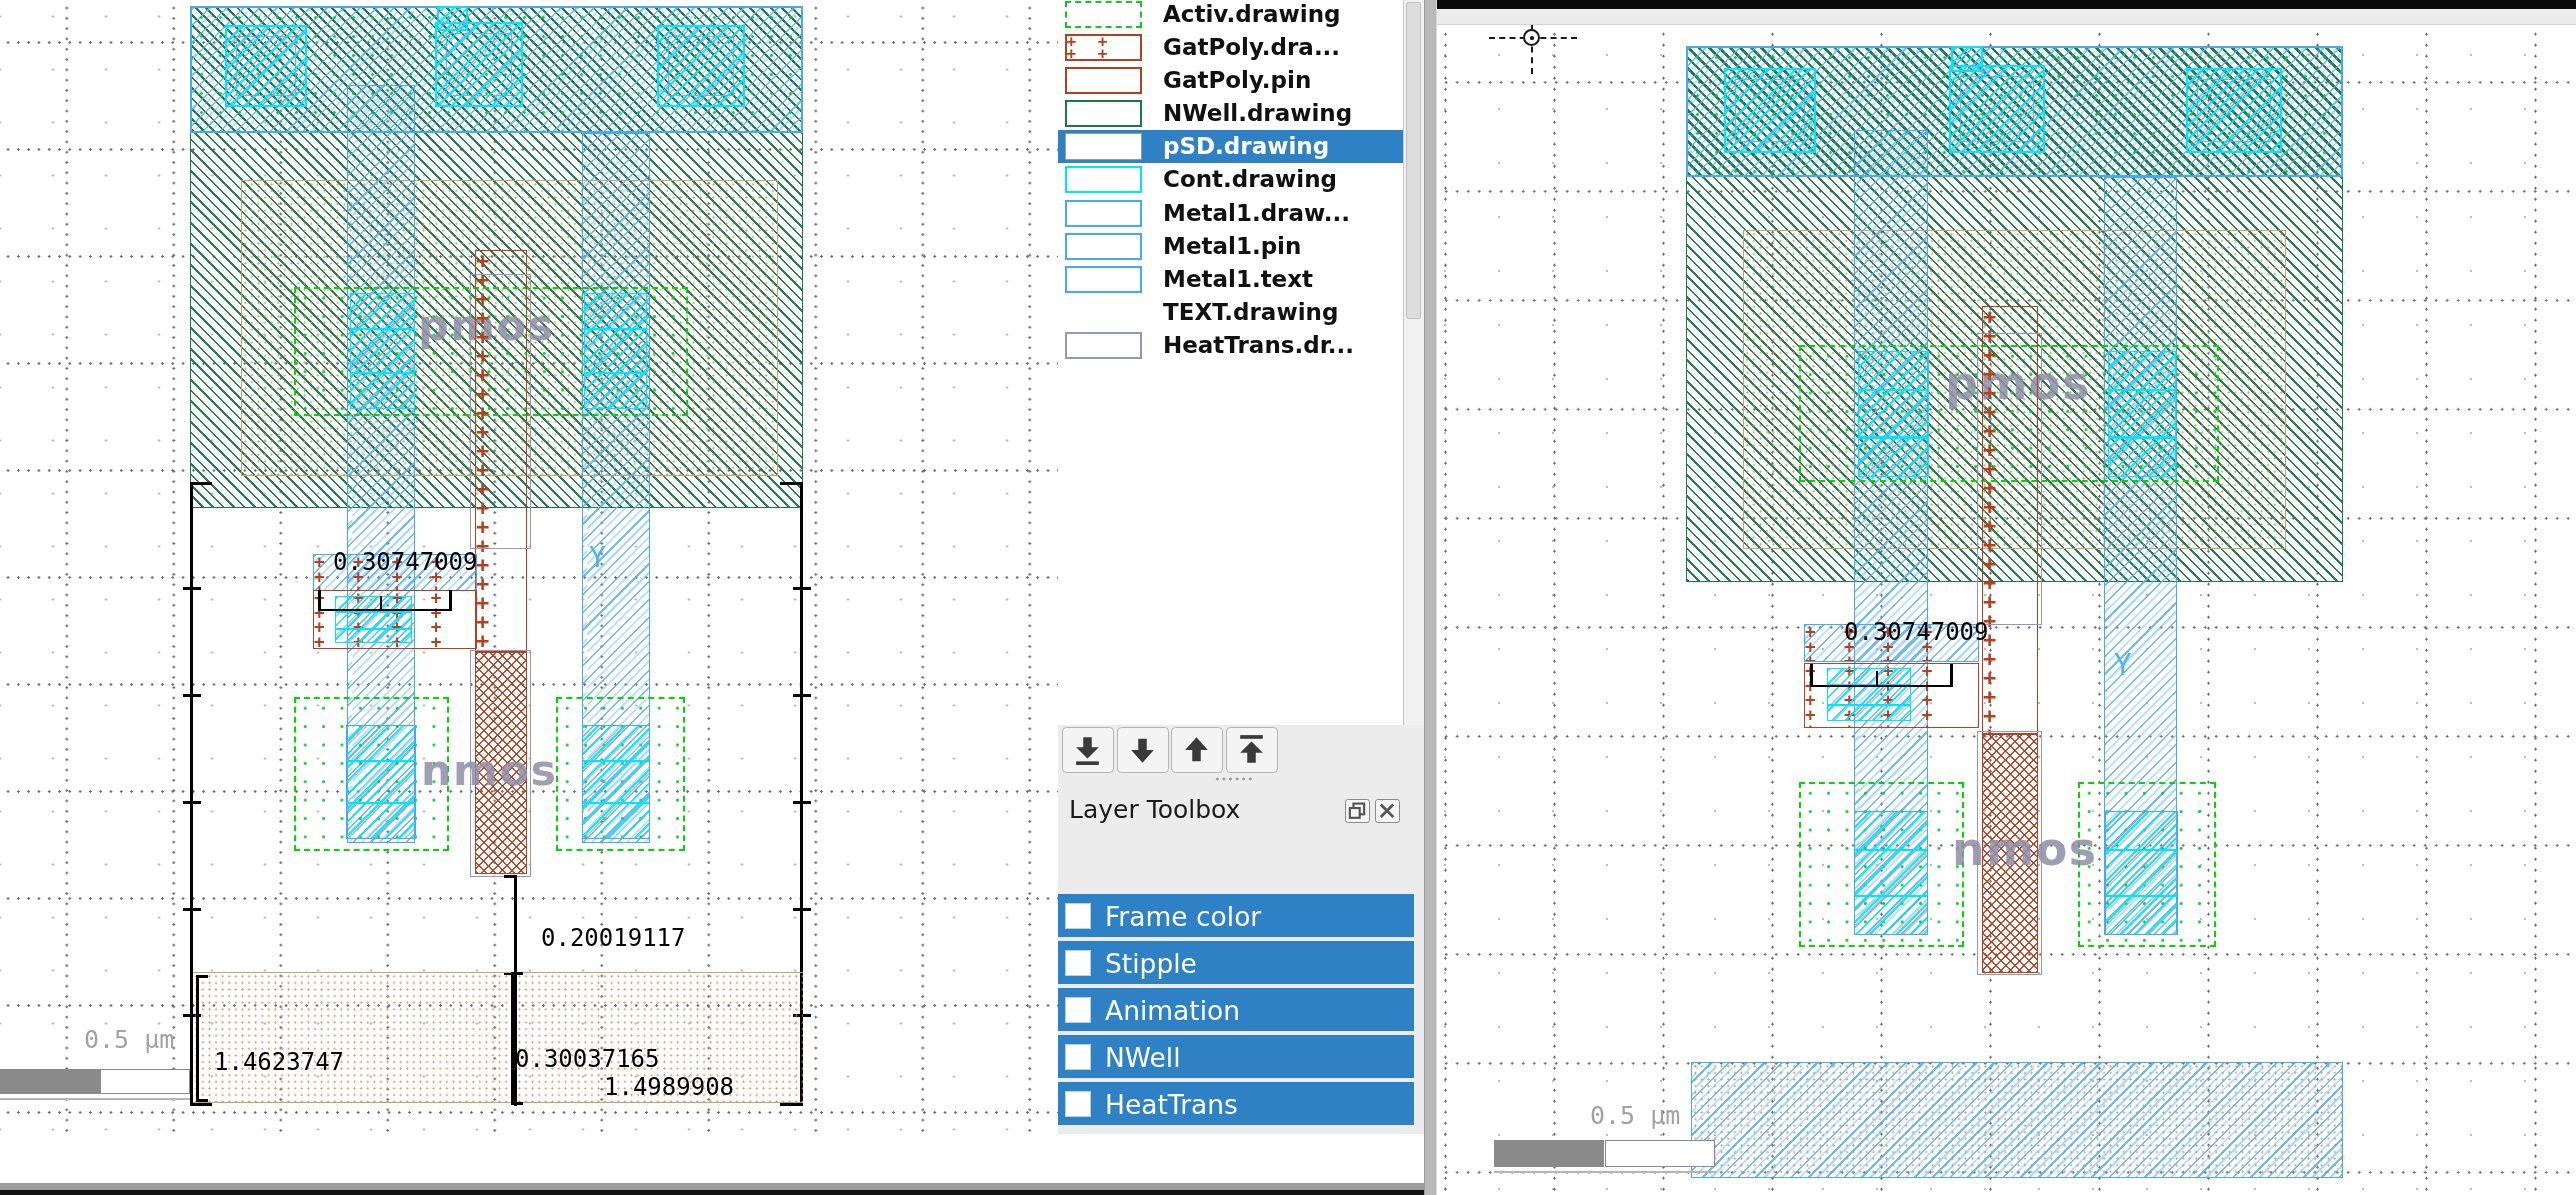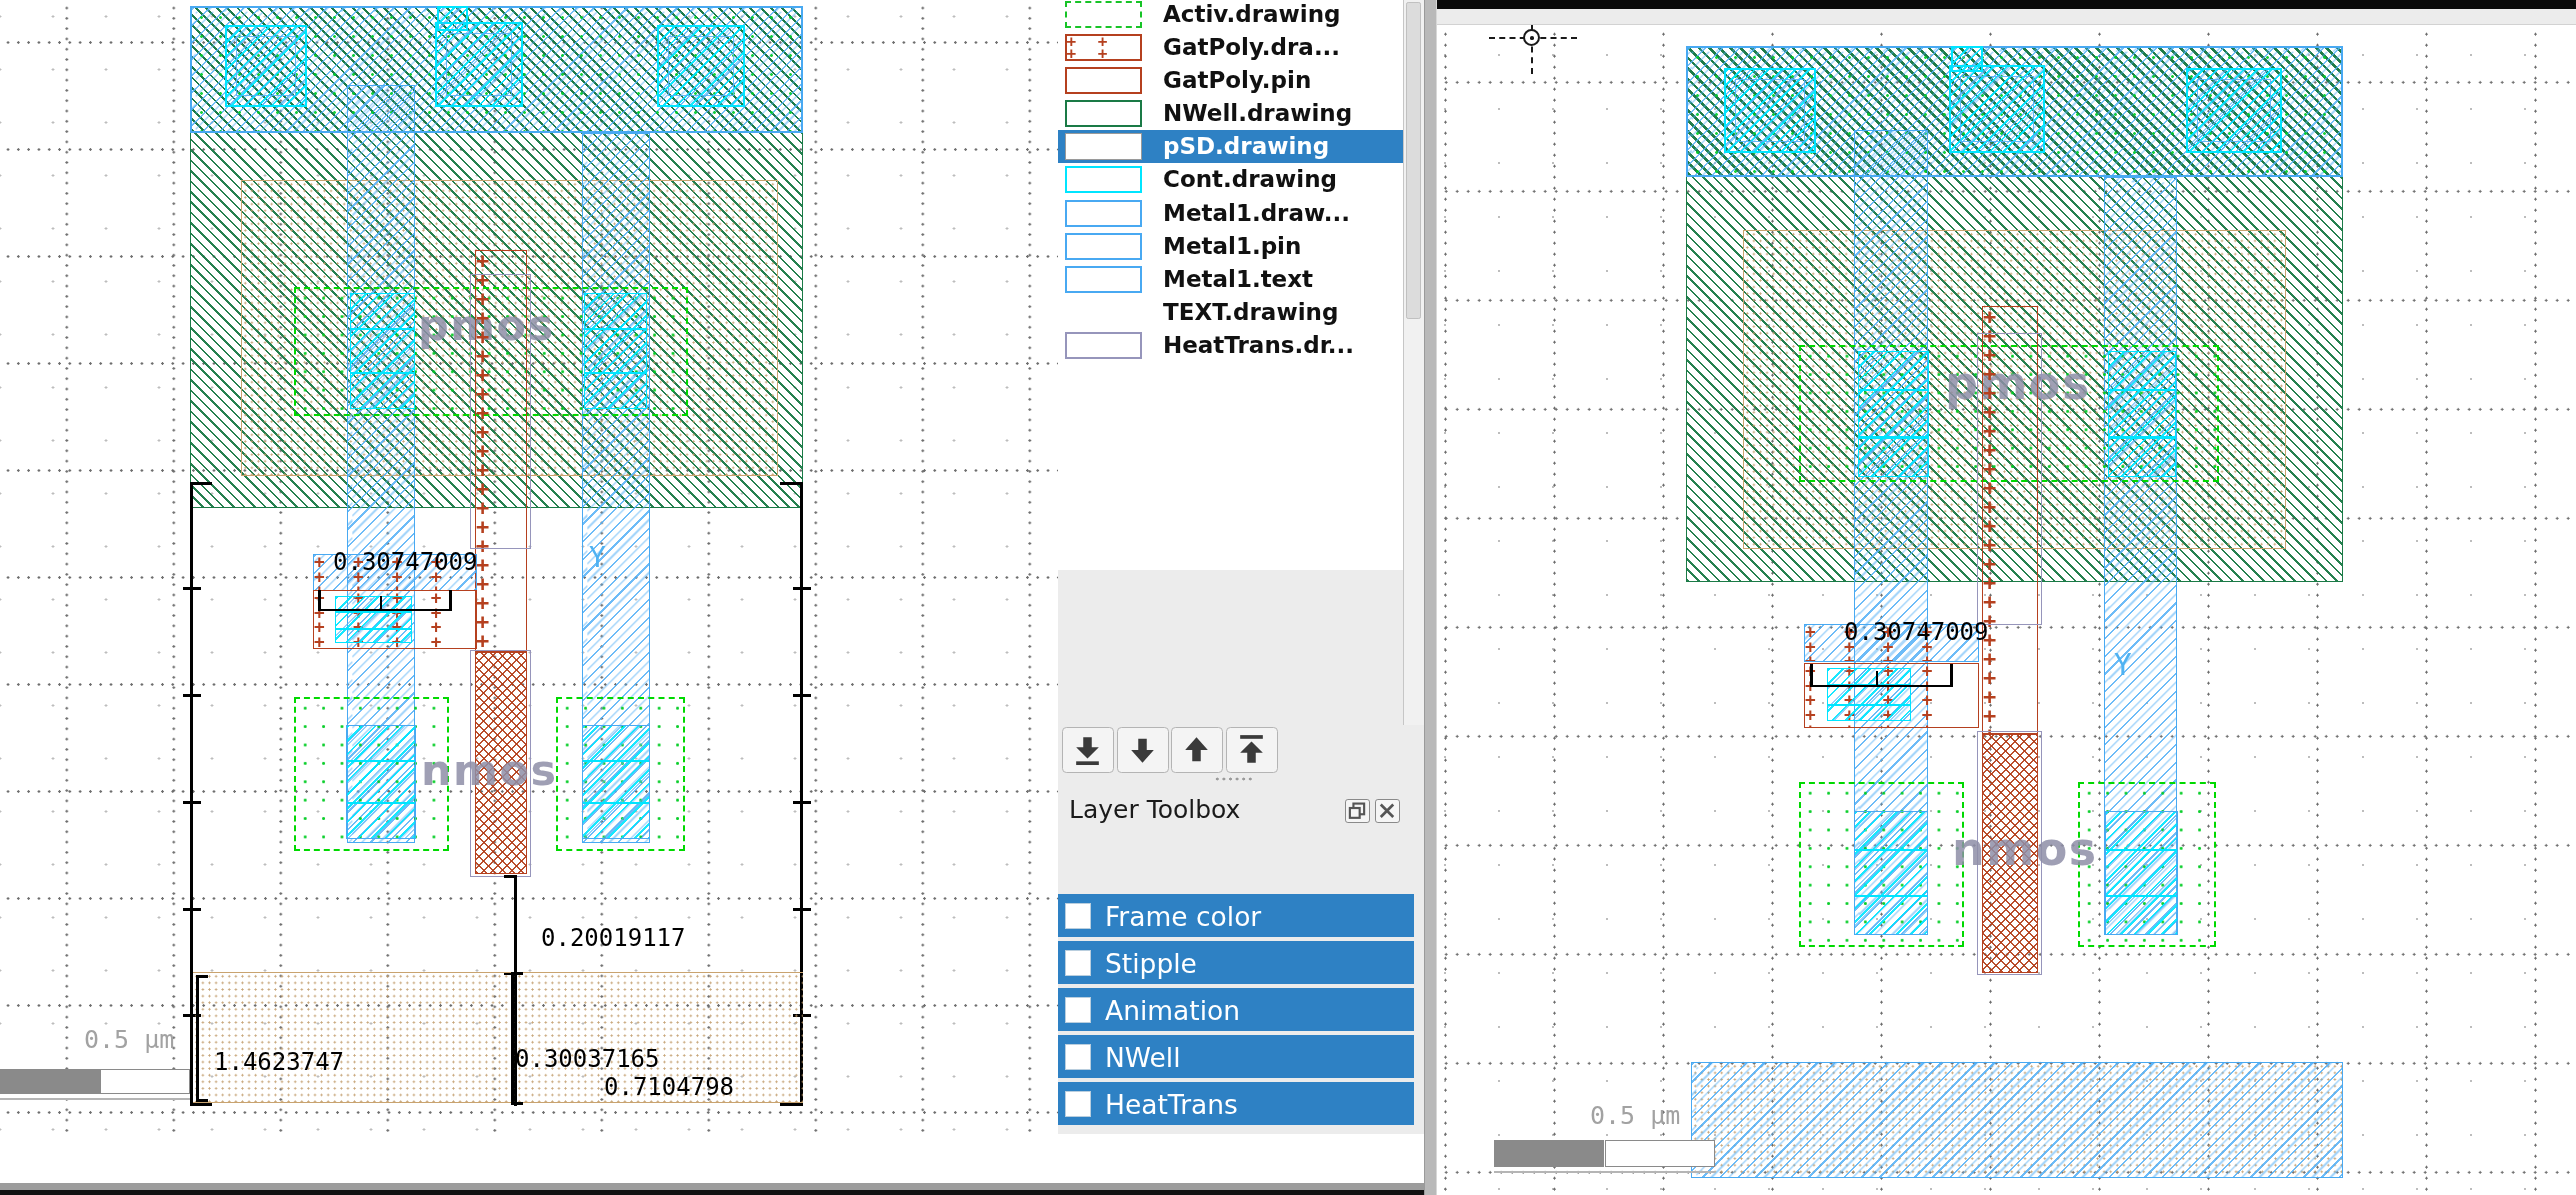--- a/index.html
+++ b/index.html
@@ -75,21 +75,21 @@
   .dashed-activ { border:2.2px dashed #00d900; }
 
   .lay-label { color:#8f8fa8; font-weight:bold; letter-spacing:1.5px;
                font-family:"DejaVu Sans", sans-serif; opacity:.85; }
   .meas { color:#000; font-family:"DejaVu Sans Mono", monospace; font-size:24px; white-space:pre; }
   .scale-text { color:#a2a2a2; font-family:"DejaVu Sans Mono", monospace; font-size:25px; }
   .blk { background:#000; }
 
   
   #layer-panel { left:1058px; top:0; width:366px; height:1134px; background:#ececec; }
-  #layer-list { left:0; top:0; width:345px; height:570px; background:#fff; }
+  #layer-list { left:0; top:0; width:345px; height:725px; background:#fff; }
   .lrow { position:absolute; left:0; width:345px; height:33px; }
   .lrow.selected { background:#2e81c4; }
   .lrow .sw { position:absolute; left:6.6px; top:2.9px; width:77px; height:27px; background:#fff; }
   .lrow .lname { position:absolute; left:105px; top:2.9px; font:bold 23px "DejaVu Sans", sans-serif;
                  color:#111; white-space:nowrap; }
   .lrow.selected .lname { color:#fff; }
   .sw-activ { border:2.2px dashed #17c427; background-image:
       radial-gradient(circle, rgba(0,200,30,.95) 1.2px, transparent 1.4px); background-size:8px 8px; }
   .sw-gpoly { border:2.2px solid #b5401f; }
   .sw-gpin  { border:2.2px solid #b5401f; }
@@ -226,21 +226,21 @@
       <div class="abs tan-dots" style="left:193px; top:972px; width:610px; height:131px;
                   border-top:1.8px solid #c9a36f; border-bottom:1.8px solid #c9a36f;"></div>
       <div class="abs rline" style="left:196px; top:975px; width:2.6px; height:127px;"></div>
       <div class="abs rline" style="left:196px; top:975px; width:11.8px; height:2.6px;"></div>
       <div class="abs rline" style="left:196px; top:1099px; width:11.8px; height:2.6px;"></div>
       <div class="abs meas" style="left:214px; top:1048px;">1.4623747</div>
       <div class="abs rline" style="left:511px; top:972px; width:2.6px; height:133px;"></div>
       <div class="abs rline" style="left:511px; top:972px; width:11.8px; height:2.6px;"></div>
       <div class="abs rline" style="left:511px; top:1102px; width:11.8px; height:2.6px;"></div>
       <div class="abs meas" style="left:515px; top:1045px;">0.30037165</div>
-      <div class="abs meas" style="left:604px; top:1073px;">0.7104798</div>
+      <div class="abs meas" style="left:604px; top:1073px;">1.4989908</div>
 
       <div class="abs scale-text" style="left:84px; top:1025px;">0.5 µm</div>
       <div class="abs" style="left:0; top:1069px; width:100px; height:25px; background:#8a8a8a;"></div>
       <div class="abs" style="left:100px; top:1069px; width:90px; height:25px; background:#fff; border:1.8px solid #8a8a8a;"></div>
       <div class="abs" style="left:0; top:1098px; width:190px; height:2.2px; background:#b5b5b5;"></div>
     </div>
 
     <div id="layer-panel" class="abs">
       <div id="layer-list" class="abs">
         <div class="lrow" style="top:-2.2px">

